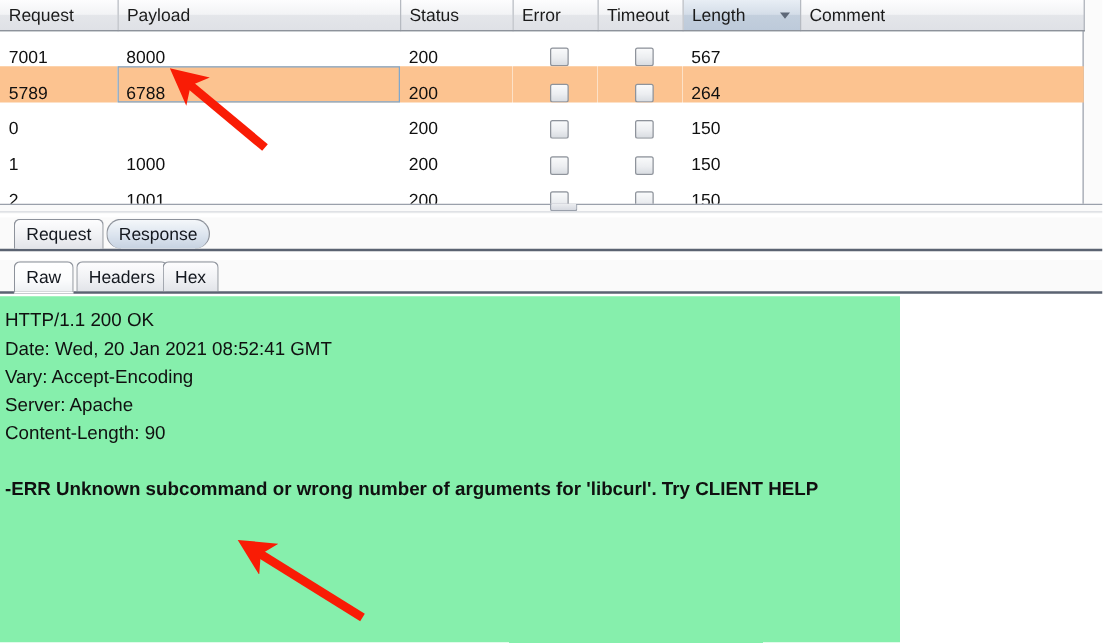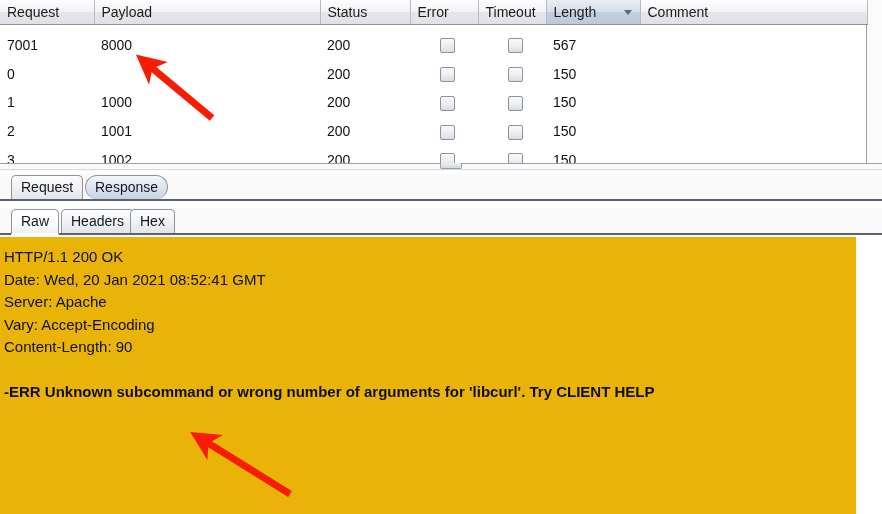--- a/index.html
+++ b/index.html
@@ -167,23 +167,23 @@
     border-bottom: 2px solid #ffffff;
     bottom: 0px;
     height: 26px;
     line-height: 23px;
   }
 
   
   .response-body {
     position: absolute;
     left: 0; top: 237px;
-    width: 856px;
+    width: 720px;
     height: 277px;
-    background: #eab308;
+    background: #86efac;
     padding: 9px 0 0 4px;
     box-sizing: border-box;
   }
   .resp-line {
     font-family: "Liberation Sans", sans-serif;
     font-size: 15px;
     line-height: 22.5px;
     color: #101010;
     white-space: pre;
   }
@@ -227,20 +227,29 @@
       <tbody>
         <tr>
           <td>7001</td>
           <td>8000</td>
           <td>200</td>
           <td class="center"><span class="chk"></span></td>
           <td class="center"><span class="chk"></span></td>
           <td>567</td>
           <td></td>
         </tr>
+        <tr class="row-selected">
+          <td>5789</td>
+          <td class="cell-focus">6788</td>
+          <td>200</td>
+          <td class="center"><span class="chk"></span></td>
+          <td class="center"><span class="chk"></span></td>
+          <td>264</td>
+          <td></td>
+        </tr>
         <tr>
           <td>0</td>
           <td></td>
           <td>200</td>
           <td class="center"><span class="chk"></span></td>
           <td class="center"><span class="chk"></span></td>
           <td>150</td>
           <td></td>
         </tr>
         <tr>
@@ -290,22 +299,22 @@
 <div class="tabstrip level2">
   <div class="baseline"></div>
   <div class="tab active-white" style="left:11px;">Raw</div>
   <div class="tab" style="left:61px;">Headers</div>
   <div class="tab" style="left:130px;">Hex</div>
 </div>
 
 <div class="response-body">
   <div class="resp-line">HTTP/1.1 200 OK</div>
   <div class="resp-line">Date: Wed, 20 Jan 2021 08:52:41 GMT</div>
+  <div class="resp-line">Vary: Accept-Encoding</div>
   <div class="resp-line">Server: Apache</div>
-  <div class="resp-line">Vary: Accept-Encoding</div>
   <div class="resp-line">Content-Length: 90</div>
   <div class="resp-line blank"></div>
   <div class="resp-line bold">-ERR Unknown subcommand or wrong number of arguments for 'libcurl'. Try CLIENT HELP</div>
 </div>
 
 <svg class="arrow-layer" width="882" height="514" viewBox="0 0 882 514">
   <defs>
     <marker id="ahead" markerWidth="4.2" markerHeight="4.2" refX="1.2" refY="2.1" orient="auto">
       <path d="M0,0 L4.2,2.1 L0,4.2 L1.1,2.1 z" fill="#f91c05"></path>
     </marker>

